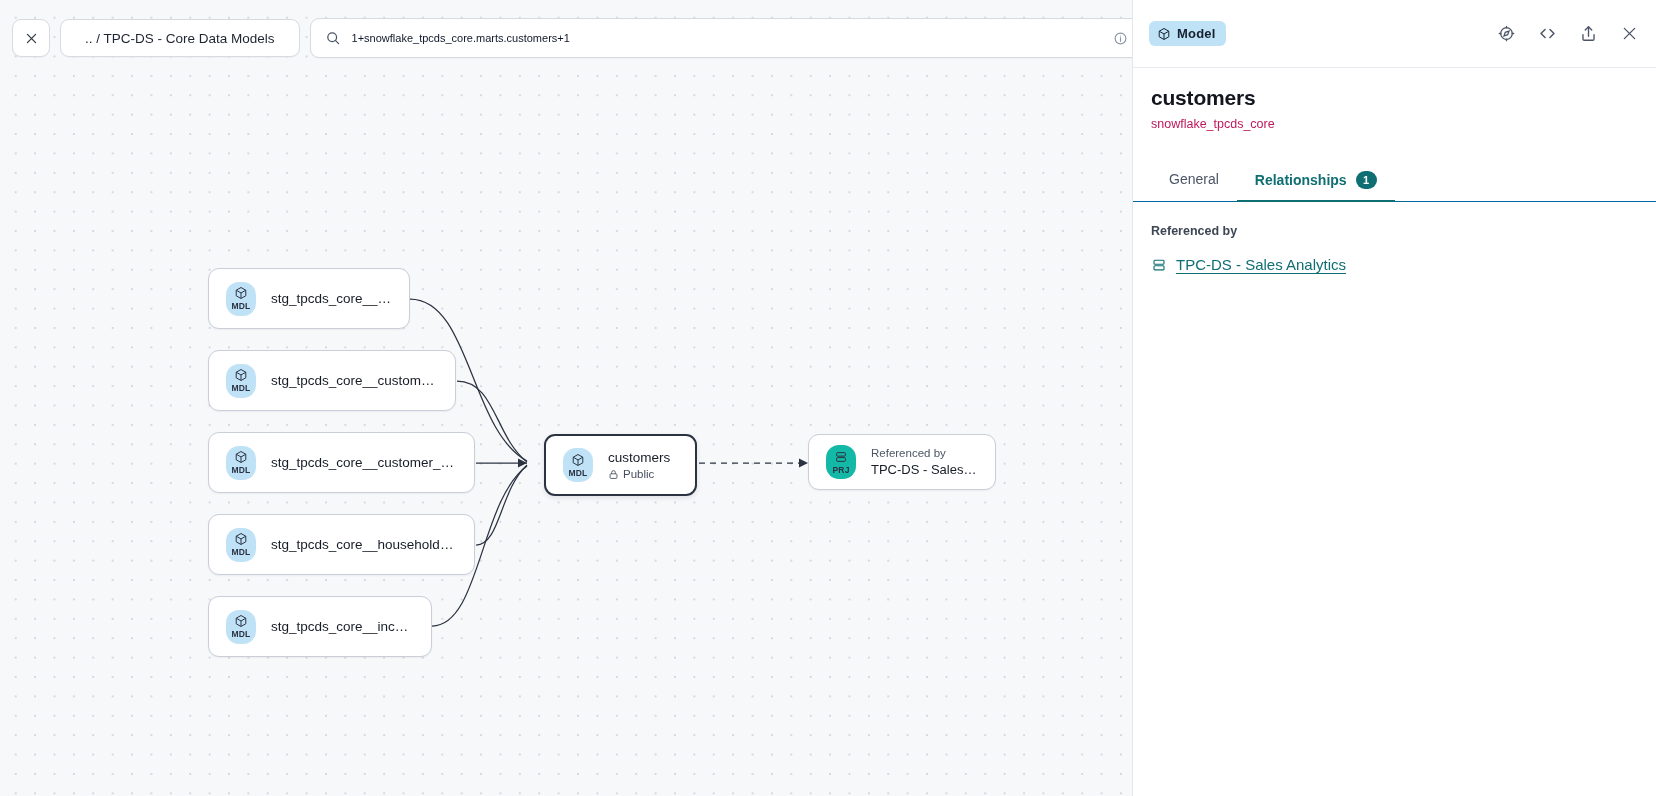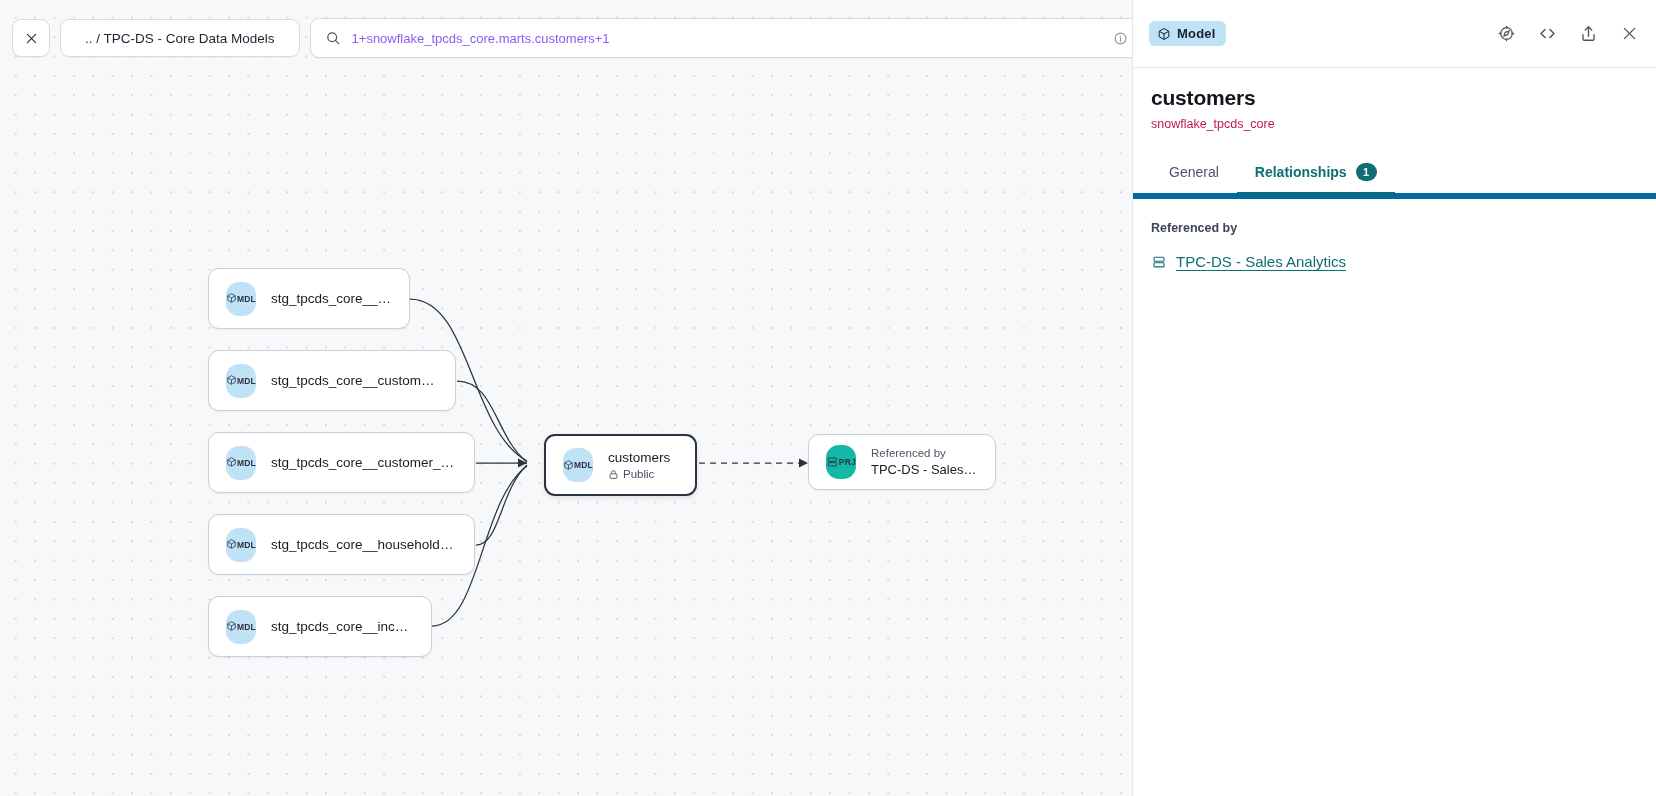--- a/index.html
+++ b/index.html
@@ -54,22 +54,22 @@
     background: #ffffff;
     border: 1px solid #d6dae1;
     border-radius: 9px;
     display: flex; align-items: center;
     padding: 0 14px;
     gap: 11px;
     box-shadow: 0 1px 1px rgba(16,24,40,.03);
   }
   .searchbar .q-text {
     flex: 1;
-    font-size: 13px;
-    color: #8b5cf6;
+    font-size: 11px;
+    color: #0f172a;
     outline: none;
     border: none;
     background: transparent;
     font-family: "Liberation Sans", sans-serif;
   }
 
   
   .graph-layer { position: absolute; inset: 0; }
   .edges { position: absolute; inset: 0; width: 1132px; height: 796px; pointer-events: none; }
 
@@ -84,21 +84,21 @@
     cursor: pointer;
     box-shadow: 0 1px 2px rgba(16,24,40,.05);
   }
   .node.selected {
     border: 2px solid #2b3342;
     box-shadow: 0 2px 5px rgba(16,24,40,.10);
   }
   .node-badge {
     width: 30px; height: 34px;
     border-radius: 13px;
-    display: flex; flex-direction: row;
+    display: flex; flex-direction: column;
     align-items: center; justify-content: center;
     gap: 0px;
     flex: 0 0 auto;
   }
   .node-badge.mdl { background: #bfe2f7; }
   .node-badge.prj { background: #14b8a6; }
   .node-badge .bl { font-size: 8.5px; font-weight: 700; color: #2b3342; letter-spacing: .2px; line-height: 10px; }
   .node-badge svg { display:block; margin-bottom: 1px; }
   .node-text { min-width: 0; }
   .node-title { font-size: 13.5px; color: #171c26; white-space: nowrap; overflow: hidden; text-overflow: ellipsis; }
@@ -131,23 +131,23 @@
     letter-spacing: .2px;
   }
   .side-actions { margin-left: auto; display: flex; align-items: center; gap: 19px; }
   .ic-btn { cursor: pointer; display: flex; align-items: center; justify-content: center; width: 22px; height: 22px; }
 
   .side-head { padding: 18px 18px 0 18px; flex: 0 0 auto; }
   .side-title { font-size: 21px; font-weight: 700; color: #12161f; letter-spacing: -.2px; }
   .side-subtitle { font-size: 12.5px; color: #be185d; margin-top: 7px; }
 
   .tabs {
-    margin-top: 26px;
-    display: flex; align-items: center;
-    border-bottom: 6px solid #0369a1;
+    margin-top: 34px;
+    display: flex; align-items: flex-start;
+    border-bottom: 1px solid #0369a1;
     padding: 0 18px;
     flex: 0 0 auto;
   }
   .tab {
     display: flex; align-items: center; gap: 9px;
     padding: 6px 18px 11px 18px;
     font-size: 14px;
     color: #4b5565;
     cursor: pointer;
     border-bottom: 2.5px solid transparent;

